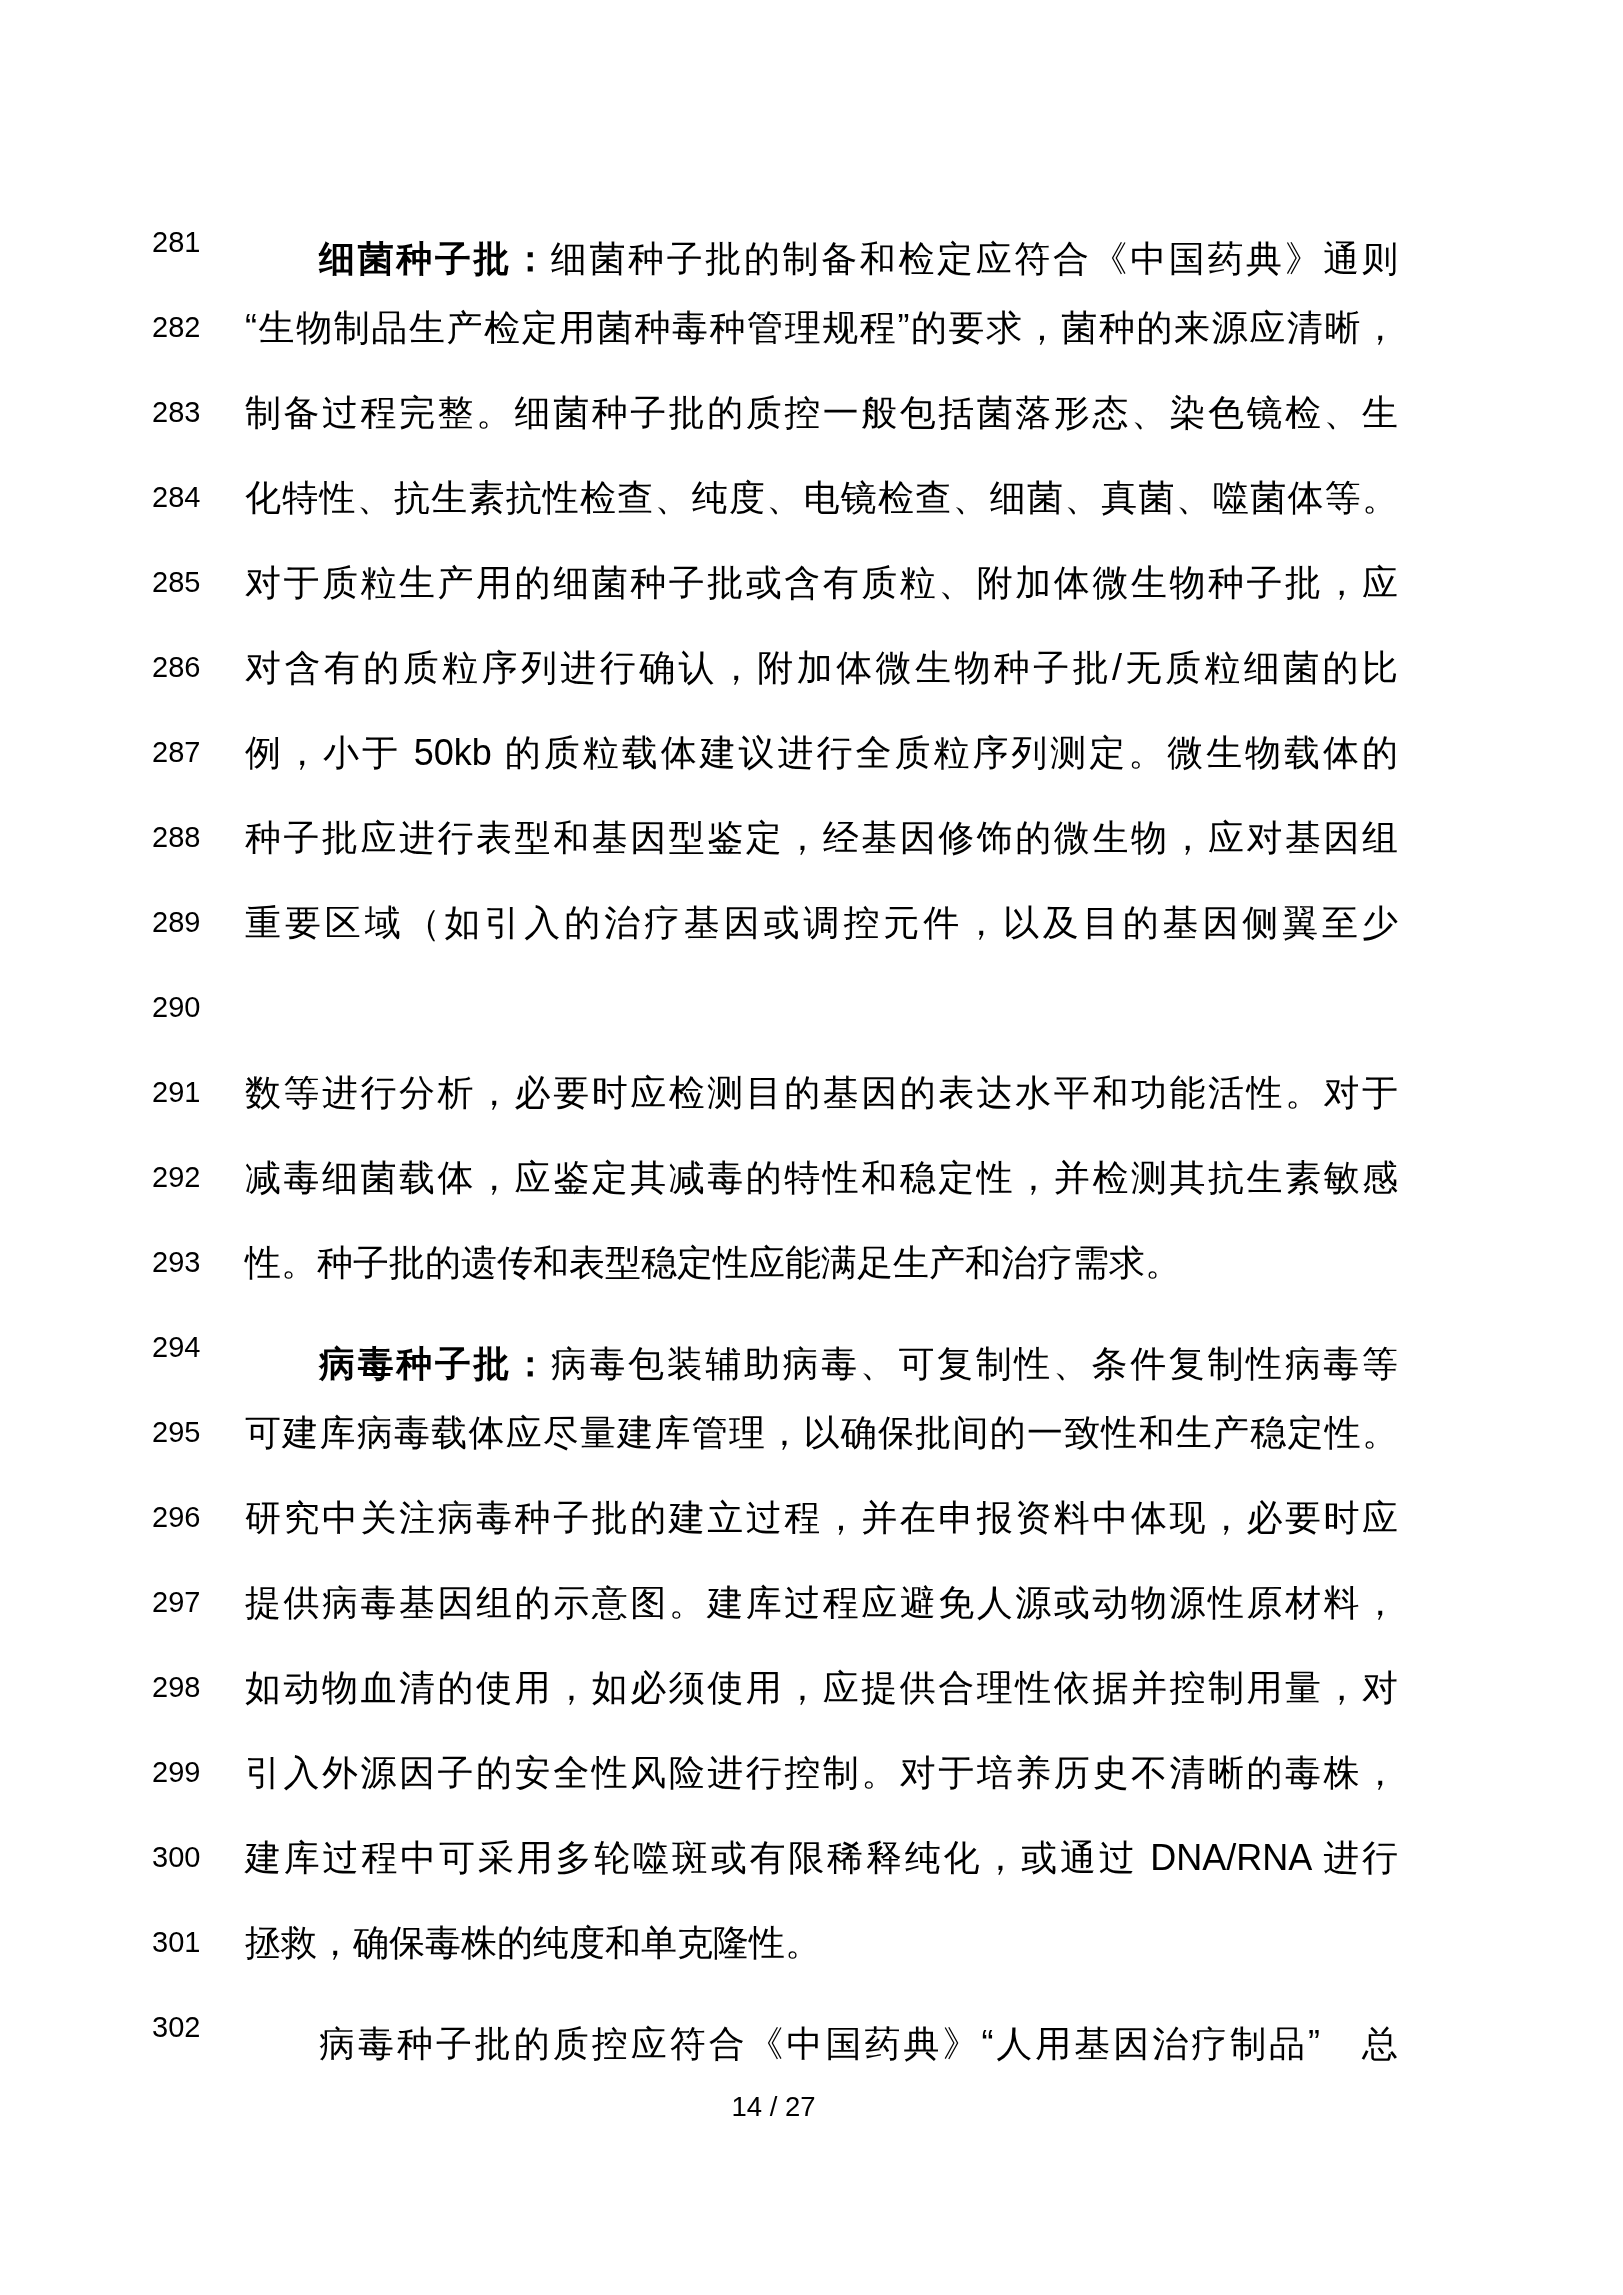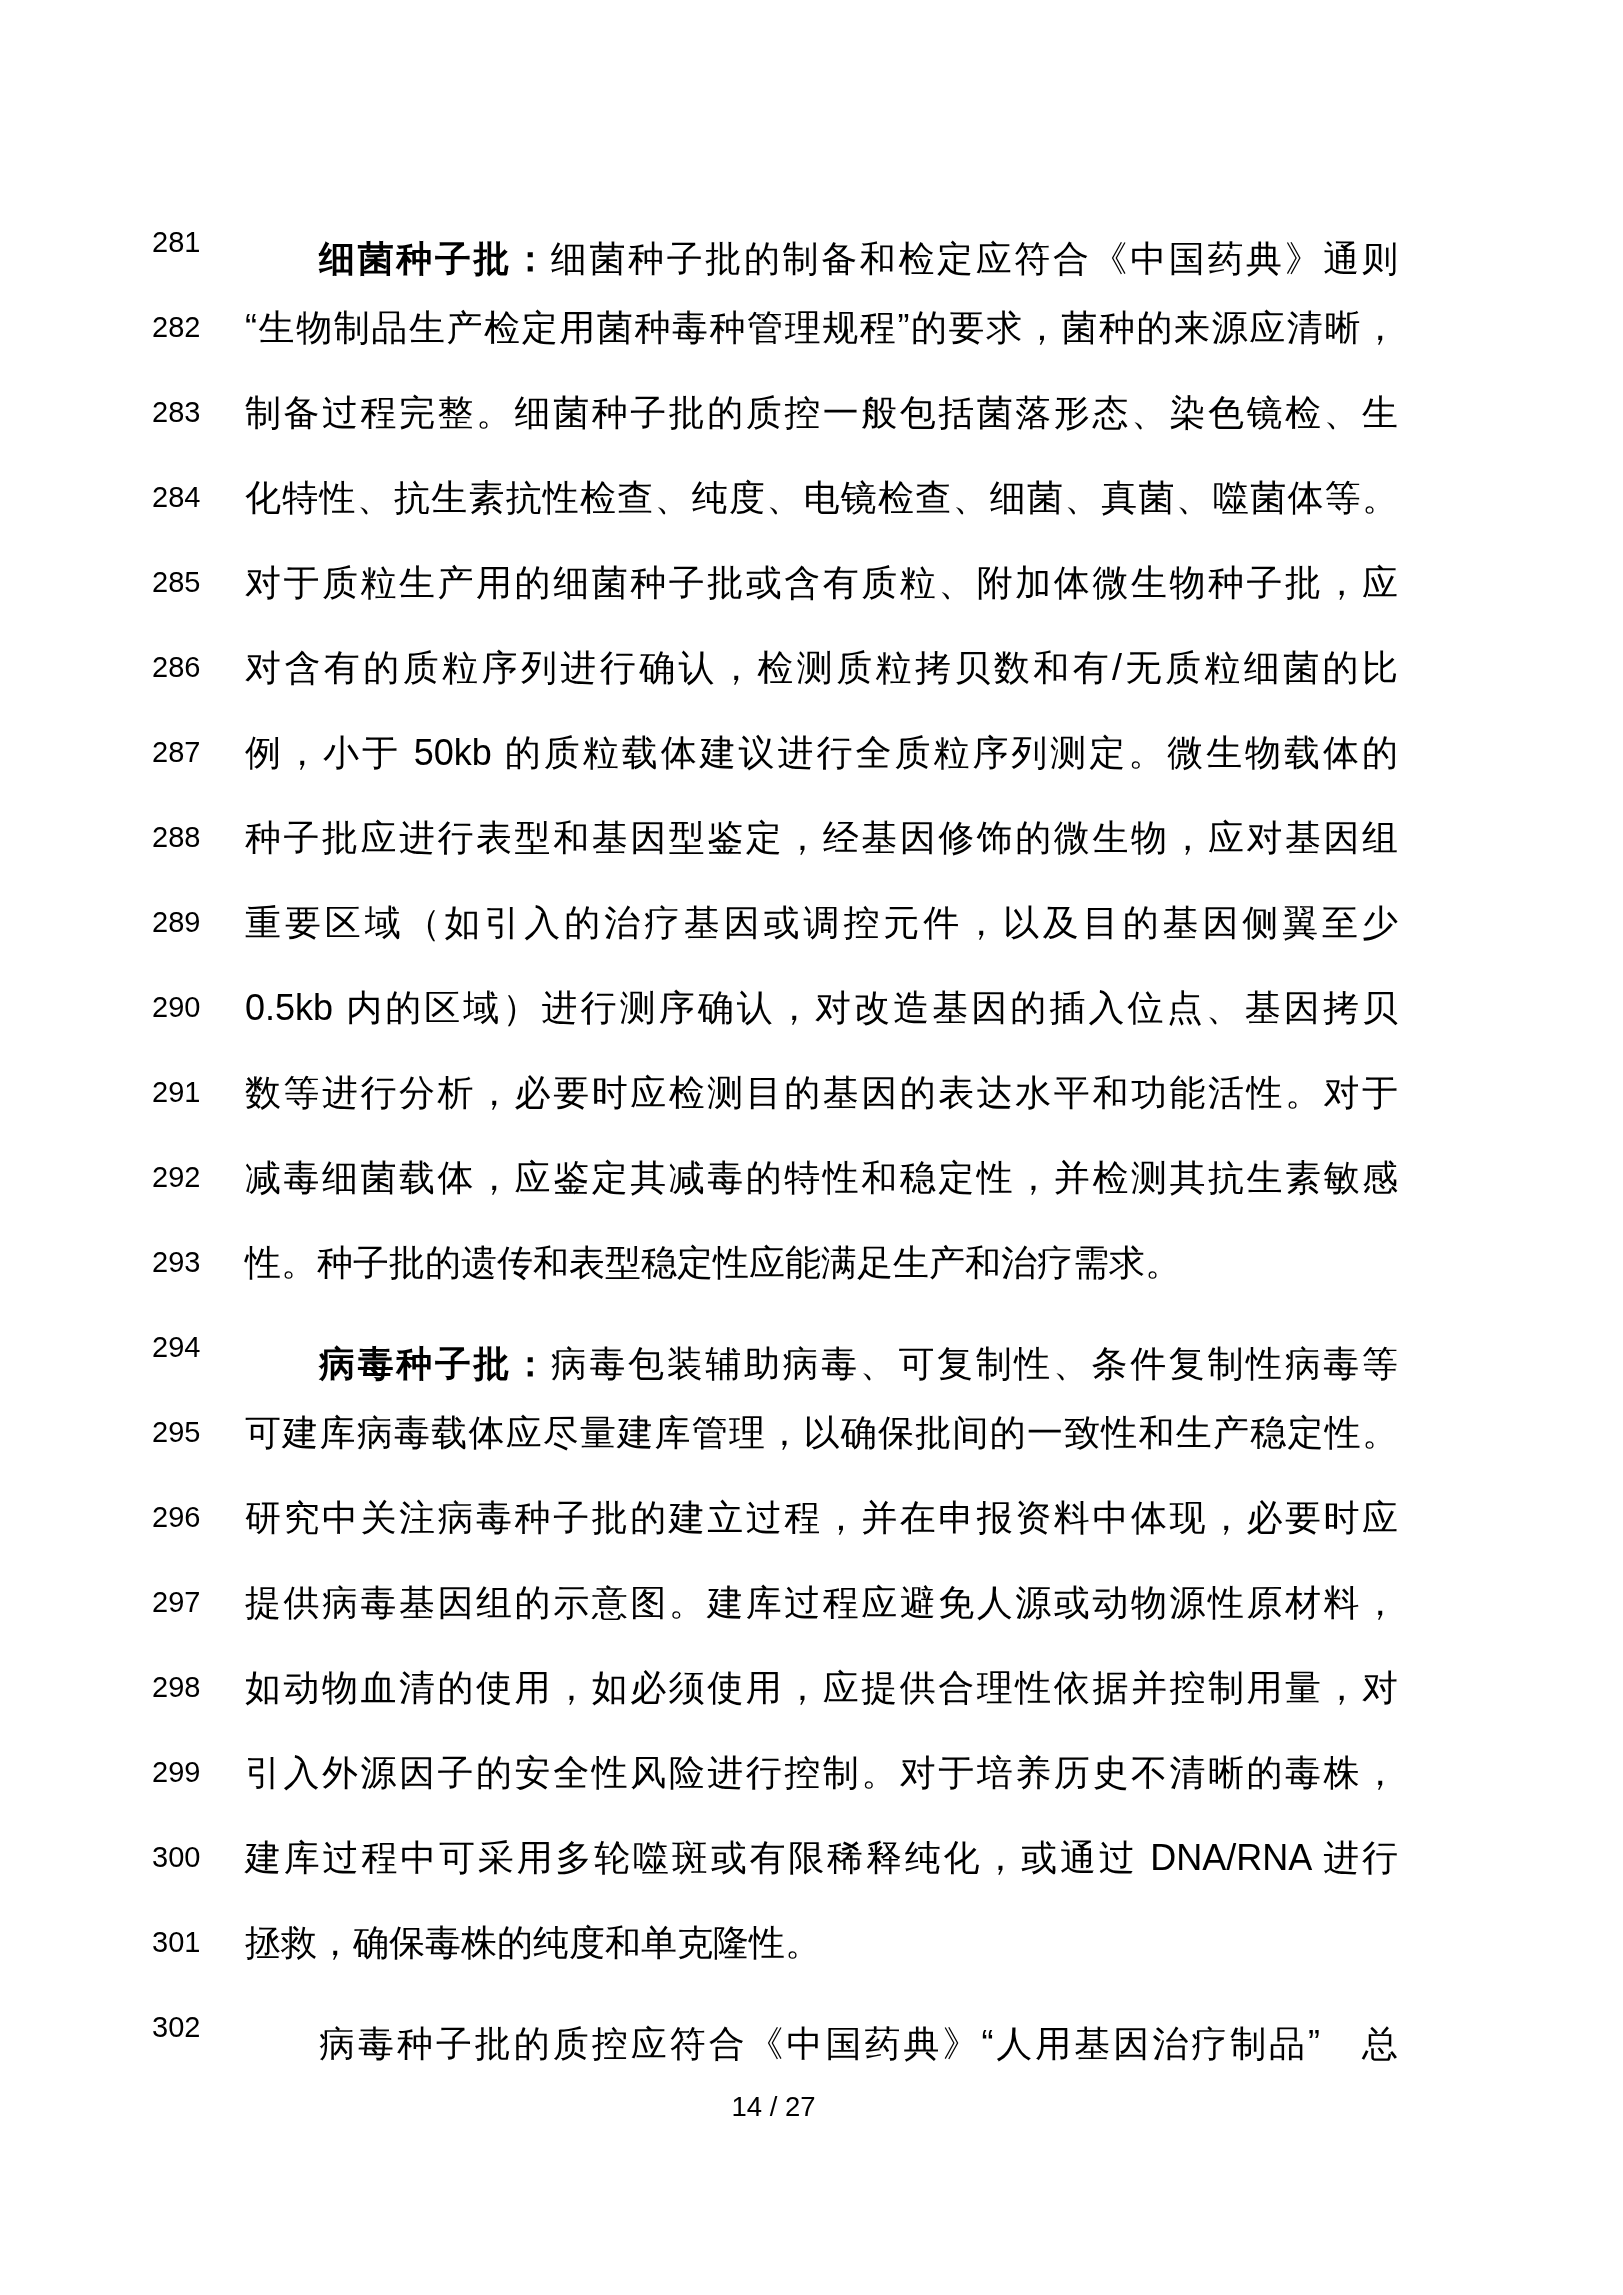--- a/index.html
+++ b/index.html
@@ -82,41 +82,40 @@
       <span class="text">化特性、抗生素抗性检查、纯度、电镜检查、细菌、真菌、噬菌体等。</span>
     </div>
 
     <div class="line">
       <span class="num">285</span>
       <span class="text">对于质粒生产用的细菌种子批或含有质粒、附加体微生物种子批，应</span>
     </div>
 
     <div class="line">
       <span class="num">286</span>
-      <span class="text">对含有的质粒序列进行确认，检测质粒拷贝数和有/无质粒细菌的比</span>
+      <span class="text">对含有的质粒序列进行确认，附加体微生物种子批/无质粒细菌的比</span>
     </div>
 
     <div class="line">
       <span class="num">287</span>
       <span class="text">例，小于 50kb 的质粒载体建议进行全质粒序列测定。微生物载体的</span>
     </div>
 
     <div class="line">
       <span class="num">288</span>
       <span class="text">种子批应进行表型和基因型鉴定，经基因修饰的微生物，应对基因组</span>
     </div>
 
     <div class="line">
       <span class="num">289</span>
       <span class="text">重要区域（如引入的治疗基因或调控元件，以及目的基因侧翼至少</span>
     </div>
 
     <div class="line">
       <span class="num">290</span>
-      <span class="text">0.5kb 内的区域）进行测序确认，对改造基因的插入位点、基因拷贝</span>
     </div>
 
     <div class="line">
       <span class="num">291</span>
       <span class="text">数等进行分析，必要时应检测目的基因的表达水平和功能活性。对于</span>
     </div>
 
     <div class="line">
       <span class="num">292</span>
       <span class="text">减毒细菌载体，应鉴定其减毒的特性和稳定性，并检测其抗生素敏感</span>

